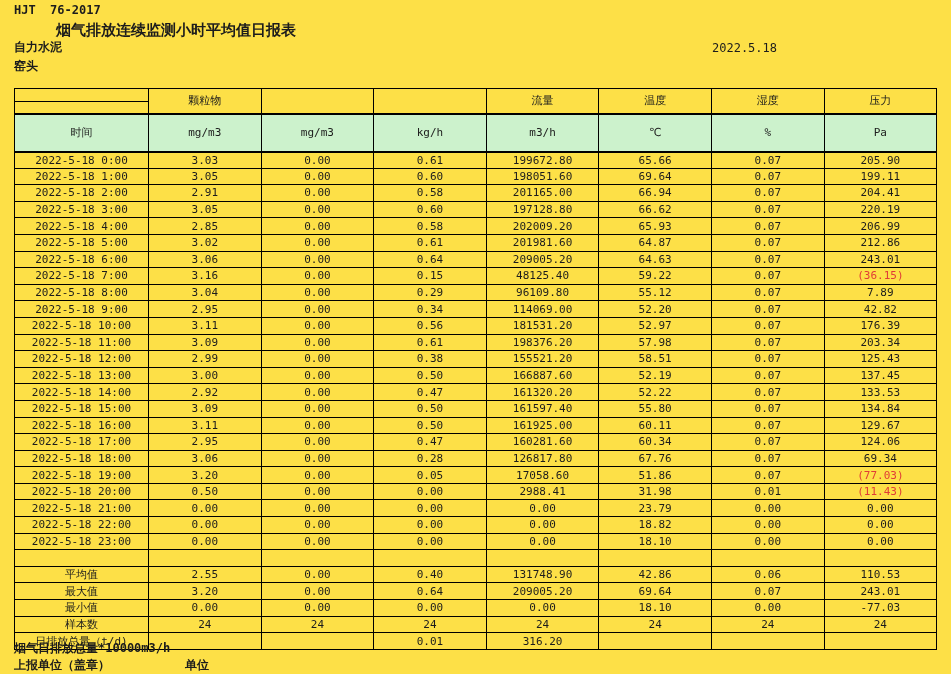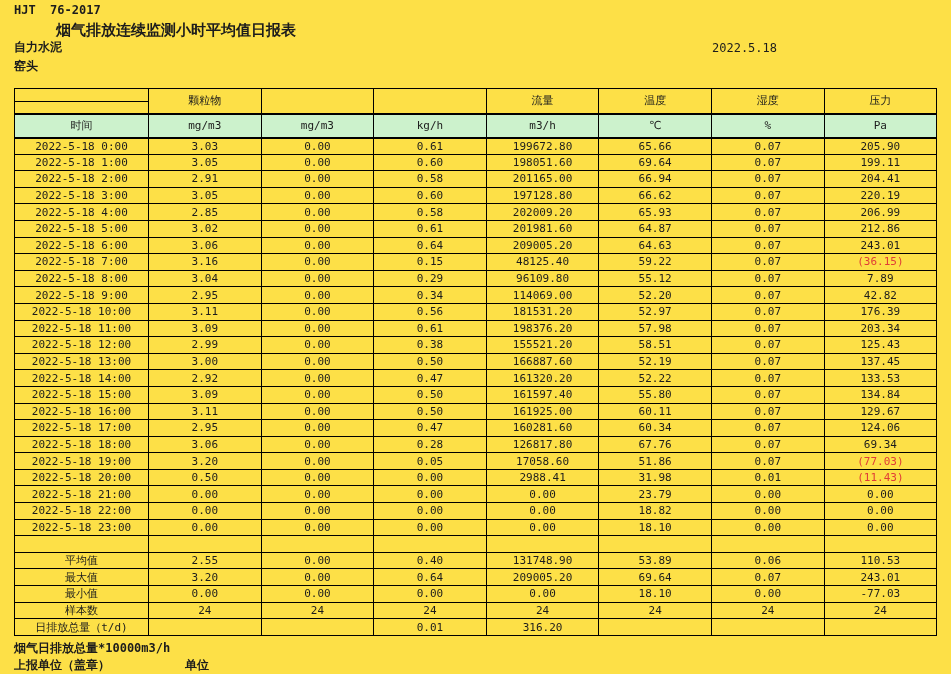--- a/index.html
+++ b/index.html
@@ -16,21 +16,21 @@
   .company { position:absolute; left:14px; top:39px; font-size:12px; font-weight:bold; }
   .location { position:absolute; left:14px; top:58px; font-size:12px; font-weight:bold; }
 
   table.report { position:absolute; left:14px; top:88px; width:922px; border-collapse:collapse; table-layout:fixed; }
   table.report td {
     border:1px solid #000; text-align:center; vertical-align:middle;
     font-size:11px; line-height:1; padding:0 2px; white-space:nowrap; overflow:hidden;
   }
   tr.gh1 { height:13px; }
   tr.gh2 { height:12px; }
-  tr.units { height:24px; }
+  tr.units { height:38px; }
   tr.units td { background:var(--green); border-top:2px solid #000; border-bottom:2px solid #000; font-size:11px; }
   tbody tr { height:16.6px; }
   td.red { color:var(--red); }
 
   .footer-note  { position:absolute; left:14px; top:640px; font-size:12px; font-weight:bold; }
   .footer-org   { position:absolute; left:14px; top:657px; font-size:12px; font-weight:bold; }
   .footer-unit  { position:absolute; left:185px; top:657px; font-size:12px; font-weight:bold; }
 </style>
 </head>
 <body>
@@ -329,21 +329,21 @@
           <td></td>
           <td></td>
           <td></td>
         </tr>
         <tr>
           <td>平均值</td>
           <td>2.55</td>
           <td>0.00</td>
           <td>0.40</td>
           <td>131748.90</td>
-          <td>53.89</td>
+          <td>42.86</td>
           <td>0.06</td>
           <td>110.53</td>
         </tr>
         <tr>
           <td>最大值</td>
           <td>3.20</td>
           <td>0.00</td>
           <td>0.64</td>
           <td>209005.20</td>
           <td>69.64</td>

